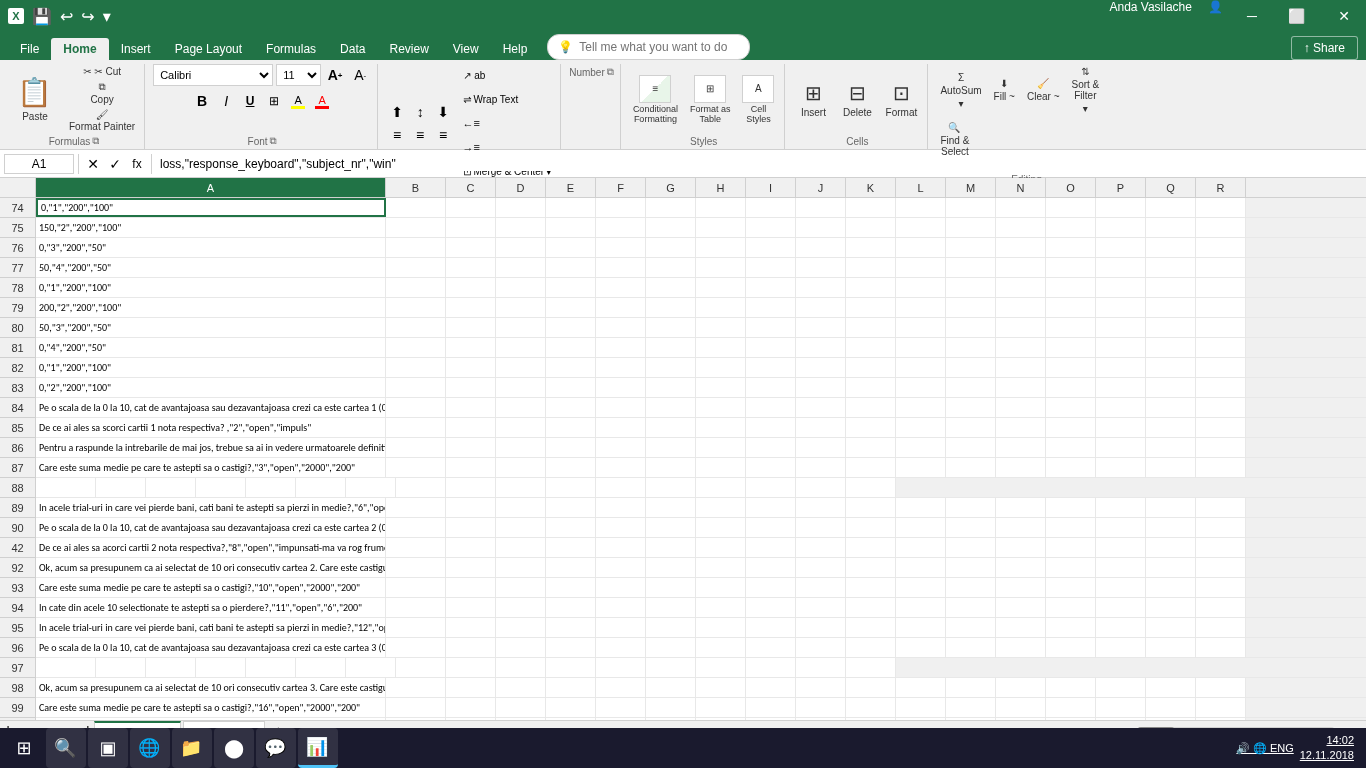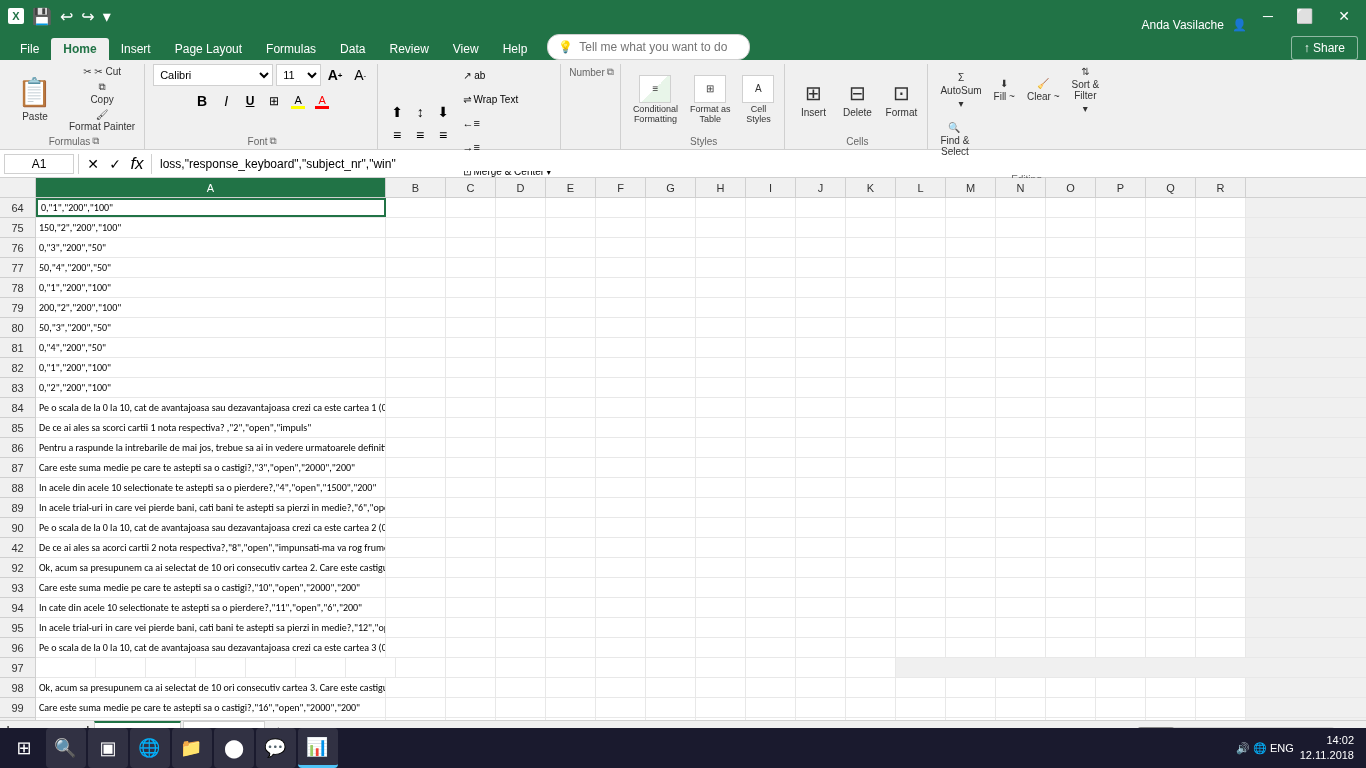--- a/index.html
+++ b/index.html
@@ -10,21 +10,21 @@
       height: 32px;
       background: #217346;
       display: flex;
       align-items: center;
       justify-content: space-between;
       padding: 0 8px;
       color: white;
     }
     .title-bar-left { display: flex; align-items: center; gap: 6px; }
     .title-bar-center { flex: 1; text-align: center; font-size: 13px; font-weight: 400; }
-    .title-bar-right { display: flex; align-items: flex-end; gap: 8px; font-size: 12px; }
+    .title-bar-right { display: flex; align-items: flex-start; gap: 16px; font-size: 12px; }
     .title-icon { width: 16px; height: 16px; background: white; border-radius: 2px; display: flex; align-items: center; justify-content: center; }
     .qs-toolbar { display: flex; gap: 4px; align-items: center; }
     .qs-btn { color: white; background: none; border: none; cursor: pointer; font-size: 16px; padding: 0 2px; }
     .win-btn { color: white; background: none; border: none; cursor: pointer; font-size: 14px; padding: 0 8px; height: 32px; }
 
     
     .ribbon-tabs {
       height: 28px;
       background: #217346;
       display: flex;
@@ -528,20 +528,21 @@
     .taskbar-btn.active { border-bottom: 3px solid #4fc3f7; }
     .taskbar-icon { font-size: 18px; color: white; }
     .taskbar-spacer { flex: 1; }
     .taskbar-tray {
       display: flex;
       align-items: center;
       gap: 6px;
       color: white;
       font-size: 11px;
       padding: 0 8px;
+      text-decoration: underline;
     }
     .tray-clock {
       text-align: right;
       line-height: 1.4;
     }
 
     .tell-me {
       display: flex;
       align-items: center;
       background: white;
@@ -789,21 +790,21 @@
     </div>
   </div>
 </div>
 
 <div class="formula-bar">
   <input class="cell-ref" type="text" value="A1" style="">
   <div style="width:1px;height:20px;background:#d0d0d0;"></div>
   <div class="formula-btns">
     <button class="formula-btn">✕</button>
     <button class="formula-btn">✓</button>
-    <button class="formula-btn" style="font-size:17px; font-style:italic;">fx</button>
+    <button class="formula-btn" style="font-size:12px; ">fx</button>
   </div>
   <div style="width:1px;height:20px;background:#d0d0d0;"></div>
   <input class="formula-input" type="text" value="loss,&quot;response_keyboard&quot;,&quot;subject_nr&quot;,&quot;win&quot;" style="">
 </div>
 
 <div class="sheet-area">
 
   <div class="col-headers">
     <div class="corner-cell"></div>
     <div class="col-header selected" style="width:350px;">A</div>
@@ -822,21 +823,21 @@
     <div class="col-header" style="width:50px;">N</div>
     <div class="col-header" style="width:50px;">O</div>
     <div class="col-header" style="width:50px;">P</div>
     <div class="col-header" style="width:50px;">Q</div>
     <div class="col-header" style="width:50px;">R</div>
   </div>
 
   <div class="grid-container">
 
     <div class="row-headers" id="row-headers">
-        <div class="row-header">64</div>
+        <div class="row-header">74</div>
         <div class="row-header">75</div>
         <div class="row-header">76</div>
         <div class="row-header">77</div>
         <div class="row-header">78</div>
         <div class="row-header">79</div>
         <div class="row-header">80</div>
         <div class="row-header">81</div>
         <div class="row-header">82</div>
         <div class="row-header">83</div>
         <div class="row-header">84</div>
@@ -1133,21 +1134,20 @@
           <div class="grid-cell" style="width: 50px; min-width: 50px;"></div>
           <div class="grid-cell" style="width: 50px; min-width: 50px;"></div>
           <div class="grid-cell" style="width: 50px; min-width: 50px;"></div>
           <div class="grid-cell" style="width: 50px; min-width: 50px;"></div>
           <div class="grid-cell" style="width: 50px; min-width: 50px;"></div>
           <div class="grid-cell" style="width: 50px; min-width: 50px;"></div>
           <div class="grid-cell" style="width: 50px; min-width: 50px;"></div>
           <div class="grid-cell" style="width: 50px; min-width: 50px;"></div>
         </div>
         <div class="grid-row">
-          <div class="grid-cell" style="width: 350px; min-width: 350px; font-size: 10px;">In acele din acele 10 selectionate te astepti sa o pierdere?,"4","open","1500","200"</div>
           <div class="grid-cell" style="width: 60px; min-width: 60px;"></div>
           <div class="grid-cell" style="width: 50px; min-width: 50px;"></div>
           <div class="grid-cell" style="width: 50px; min-width: 50px;"></div>
           <div class="grid-cell" style="width: 50px; min-width: 50px;"></div>
           <div class="grid-cell" style="width: 50px; min-width: 50px;"></div>
           <div class="grid-cell" style="width: 50px; min-width: 50px;"></div>
           <div class="grid-cell" style="width: 50px; min-width: 50px;"></div>
           <div class="grid-cell" style="width: 50px; min-width: 50px;"></div>
           <div class="grid-cell" style="width: 50px; min-width: 50px;"></div>
           <div class="grid-cell" style="width: 50px; min-width: 50px;"></div>

